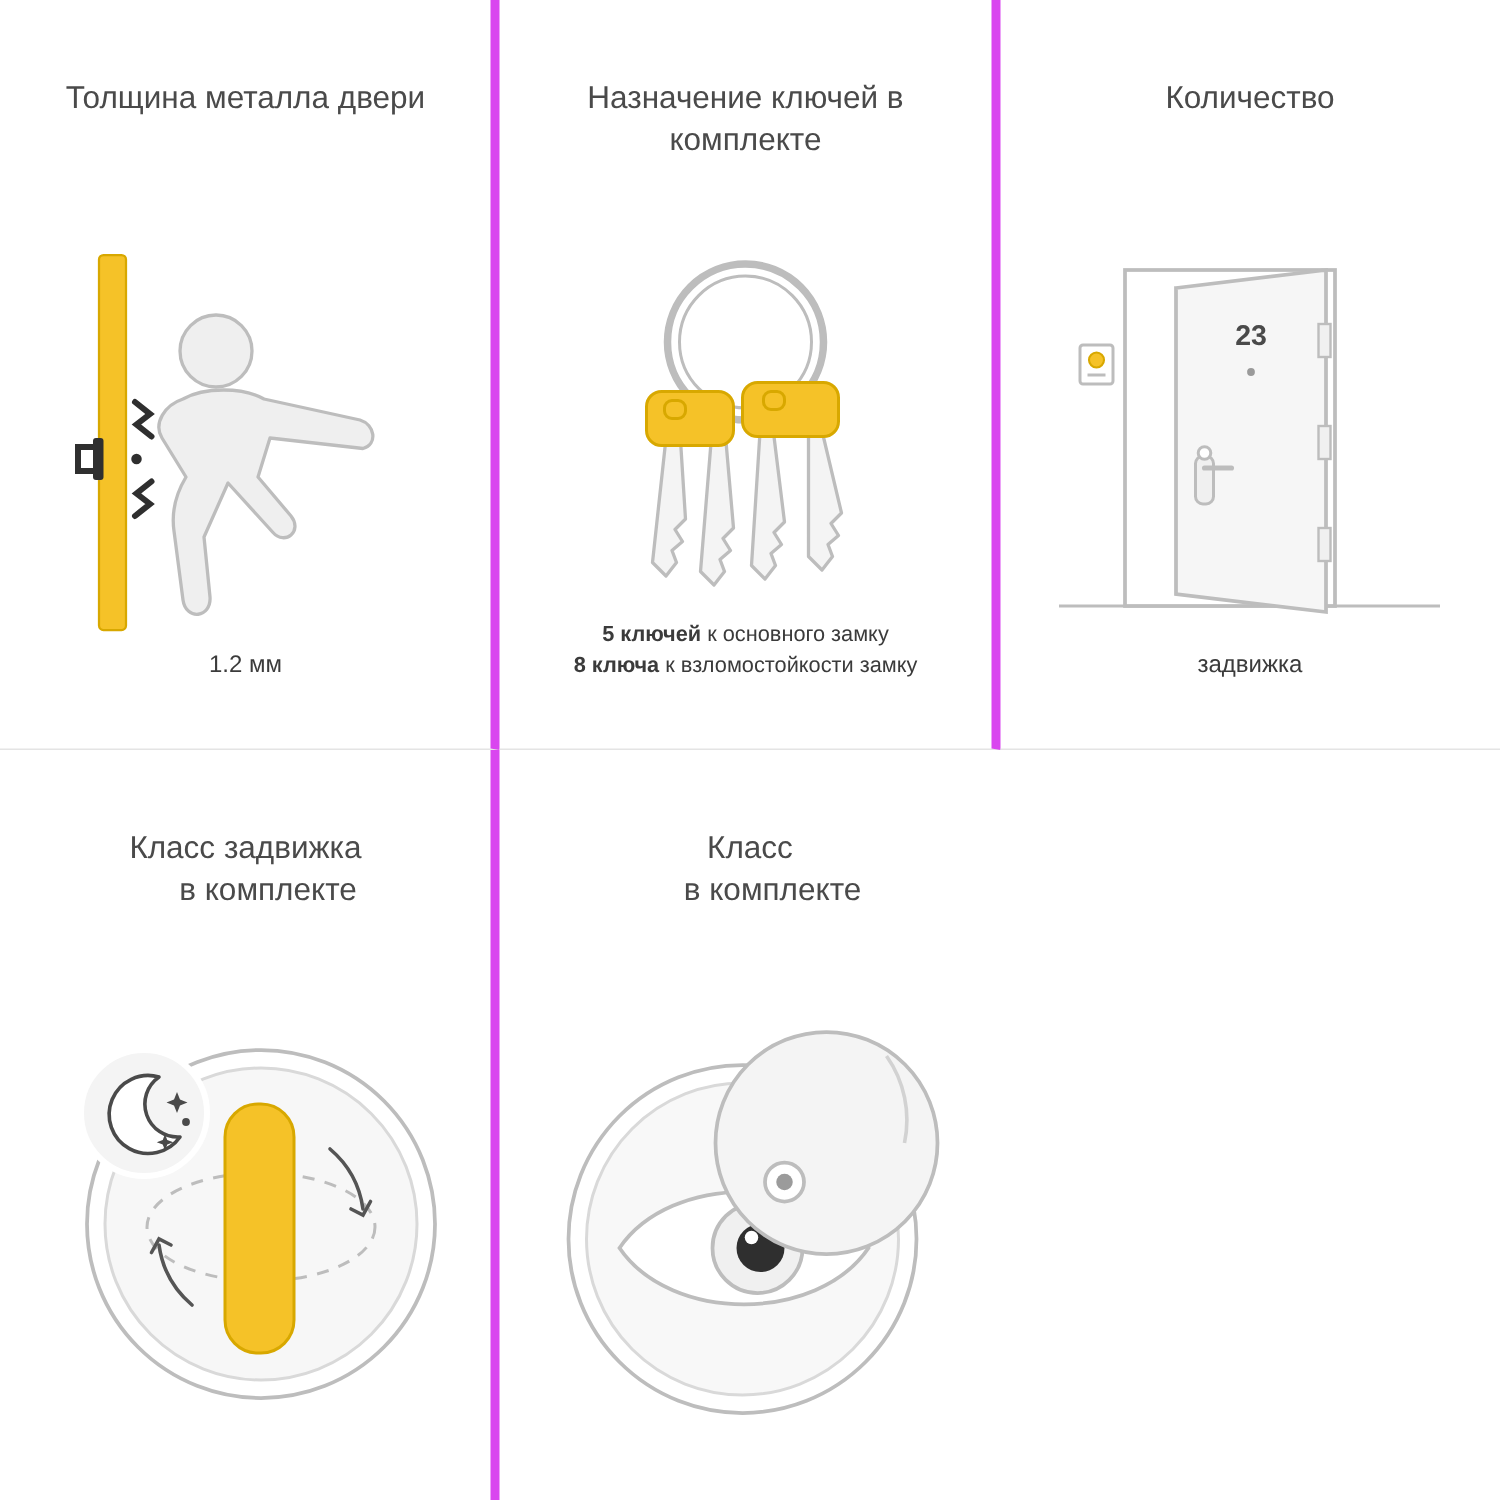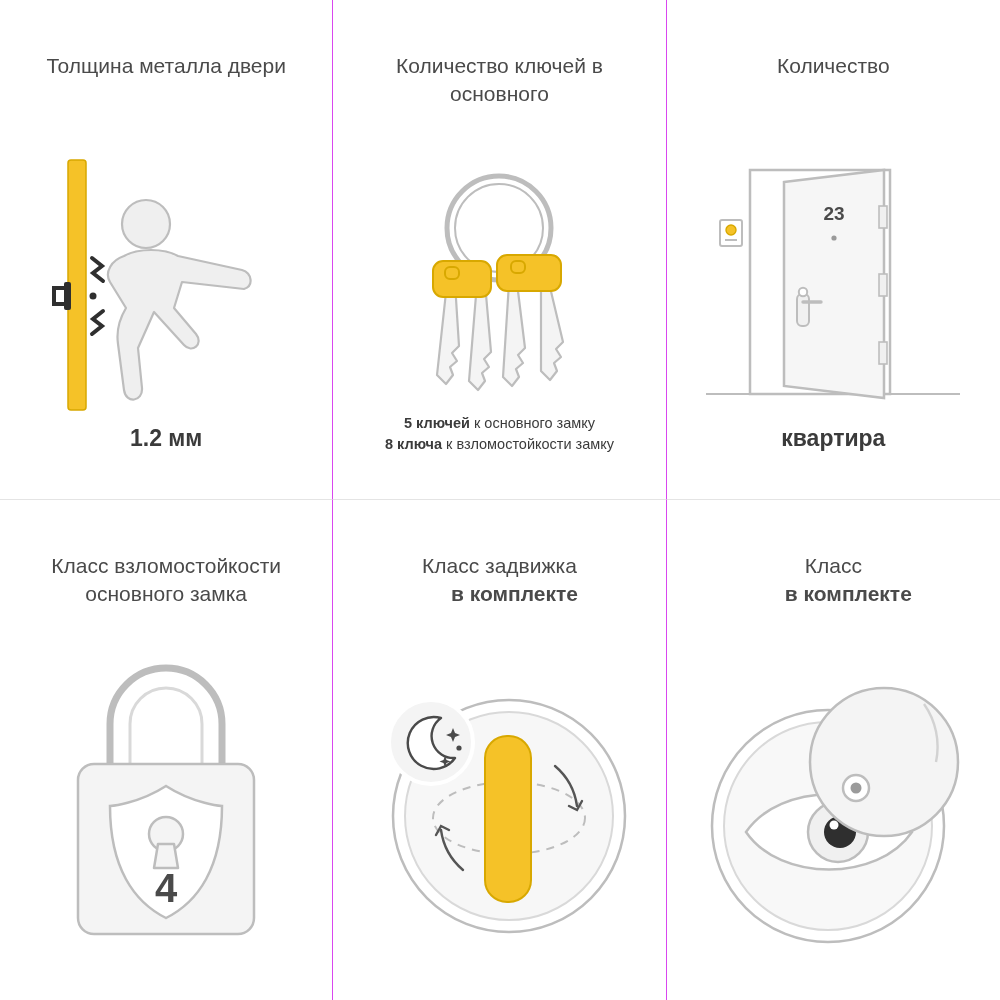--- a/index.html
+++ b/index.html
@@ -25,53 +25,53 @@
   .cell {
     position: relative;
     display: flex;
     flex-direction: column;
     align-items: center;
     box-sizing: border-box;
     padding: 28px 18px 10px 18px;
   }
   
   .cell.c1, .cell.c2, .cell.c4, .cell.c5 {
-    border-right: 1px solid #d946ef;
+    border-right: 6px solid #d946ef;
   }
   .cell.c1, .cell.c2, .cell.c3 {
     border-bottom: 1px solid #e4e4e4;
   }
   .title {
     font-size: 21px;
     font-weight: 400;
     line-height: 1.32;
     text-align: center;
     color: #4a4a4a;
     margin: 24px 0 0 0;
     max-width: 290px;
   }
   .title .b {
-    font-weight: 700;
+    font-weight: 400;
     margin-left: 30px;
   }
   .art {
     flex: 1 1 auto;
     display: flex;
     align-items: flex-end;
     justify-content: center;
     width: 100%;
   }
   .caption {
     text-align: center;
     line-height: 1.45;
     margin-bottom: 34px;
   }
   .caption.big {
-    font-size: 23px;
-    font-weight: 700;
+    font-size: 16px;
+    font-weight: 400;
     color: #3b3b3b;
   }
   .caption.small {
     font-size: 14.5px;
     color: #3b3b3b;
   }
   .caption.small .b {
     font-weight: 700;
   }
   svg {
@@ -129,21 +129,21 @@
                    C 70 178, 74 166, 80 156
                    L 64 130
                    C 58 120, 66 108, 78 104 Z"></path>
         </g>
       </svg>
     </div>
     <div class="caption big">1.2 мм</div>
   </div>
 
   <div class="cell c2">
-    <div class="title">Количество ключей в основного</div>
+    <div class="title">Назначение ключей в комплекте</div>
     <div class="art">
       <svg width="260" height="270" viewBox="0 0 260 270">
 
         <circle cx="130" cy="85" r="52" fill="none" stroke="#BDBDBD" stroke-width="5"></circle>
         <circle cx="130" cy="85" r="44" fill="none" stroke="#BDBDBD" stroke-width="2"></circle>
 
         <g fill="#F4F4F4" stroke="#BDBDBD" stroke-width="2.2" stroke-linejoin="round">
           <path d="M86 140 l-8 0 l-10 92 l9 9 l7 -9 l-3 -8 l7 -6 l-5 -8 l7 -7 Z"></path>
           <path d="M116 140 l-8 0 l-8 98 l9 9 l7 -9 l-3 -8 l7 -6 l-5 -8 l7 -7 Z"></path>
           <path d="M148 140 l-8 0 l-6 94 l9 9 l7 -9 l-3 -8 l7 -6 l-5 -8 l7 -7 Z"></path>
@@ -190,43 +190,23 @@
 
         <rect x="99" y="132" width="12" height="32" rx="5" fill="#F0F0F0" stroke="#BDBDBD" stroke-width="2"></rect>
         <path d="M105 140 h18" stroke="#BDBDBD" stroke-width="3.4" stroke-linecap="round"></path>
         <circle cx="105" cy="130" r="4.2" fill="#FFFFFF" stroke="#BDBDBD" stroke-width="2"></circle>
 
         <rect x="22" y="58" width="22" height="26" rx="2" fill="#FFFFFF" stroke="#BDBDBD" stroke-width="2"></rect>
         <circle cx="33" cy="68" r="5" fill="#F5C228" stroke="#D8A800" stroke-width="1.4"></circle>
         <line x1="27" y1="78" x2="39" y2="78" stroke="#BDBDBD" stroke-width="2"></line>
       </svg>
     </div>
-    <div class="caption big">квартира</div>
-  </div>
-
-  <div class="cell c4">
-    <div class="title">Класс взломостойкости основного замка</div>
-    <div class="art">
-      <svg width="280" height="310" viewBox="0 0 280 310">
-
-        <path d="M84 120 V78 a56 56 0 0 1 112 0 V120" fill="none" stroke="#BDBDBD" stroke-width="7" stroke-linecap="round"></path>
-        <path d="M104 120 V78 a36 36 0 0 1 72 0 V120" fill="none" stroke="#D9D9D9" stroke-width="3"></path>
-
-        <rect x="52" y="118" width="176" height="170" rx="16" fill="#F4F4F4" stroke="#BDBDBD" stroke-width="2.5"></rect>
-
-        <path d="M140 140 C 168 158, 196 160, 196 160 C 196 222, 172 256, 140 272 C 108 256, 84 222, 84 160 C 84 160, 112 158, 140 140 Z" fill="#FFFFFF" stroke="#BDBDBD" stroke-width="2.5"></path>
-
-        <circle cx="140" cy="188" r="17" fill="#F4F4F4" stroke="#BDBDBD" stroke-width="2.5"></circle>
-        <path d="M132 198 L128 222 h24 l-4 -24 Z" fill="#F4F4F4" stroke="#BDBDBD" stroke-width="2.5" stroke-linejoin="round"></path>
-
-        <text class="lbl-4" x="140" y="256" text-anchor="middle">4</text>
-      </svg>
-    </div>
-    <div class="caption big"></div>
-  </div>
+    <div class="caption big">задвижка</div>
+  </div>
+
 
   <div class="cell c5">
     <div class="title">
       <span>Класс задвижка</span><br>
       <span class="b">в комплекте</span>
     </div>
     <div class="art">
       <svg width="280" height="300" viewBox="0 0 280 300">
 
         <circle cx="150" cy="160" r="116" fill="#FFFFFF" stroke="#BDBDBD" stroke-width="2.5"></circle>

